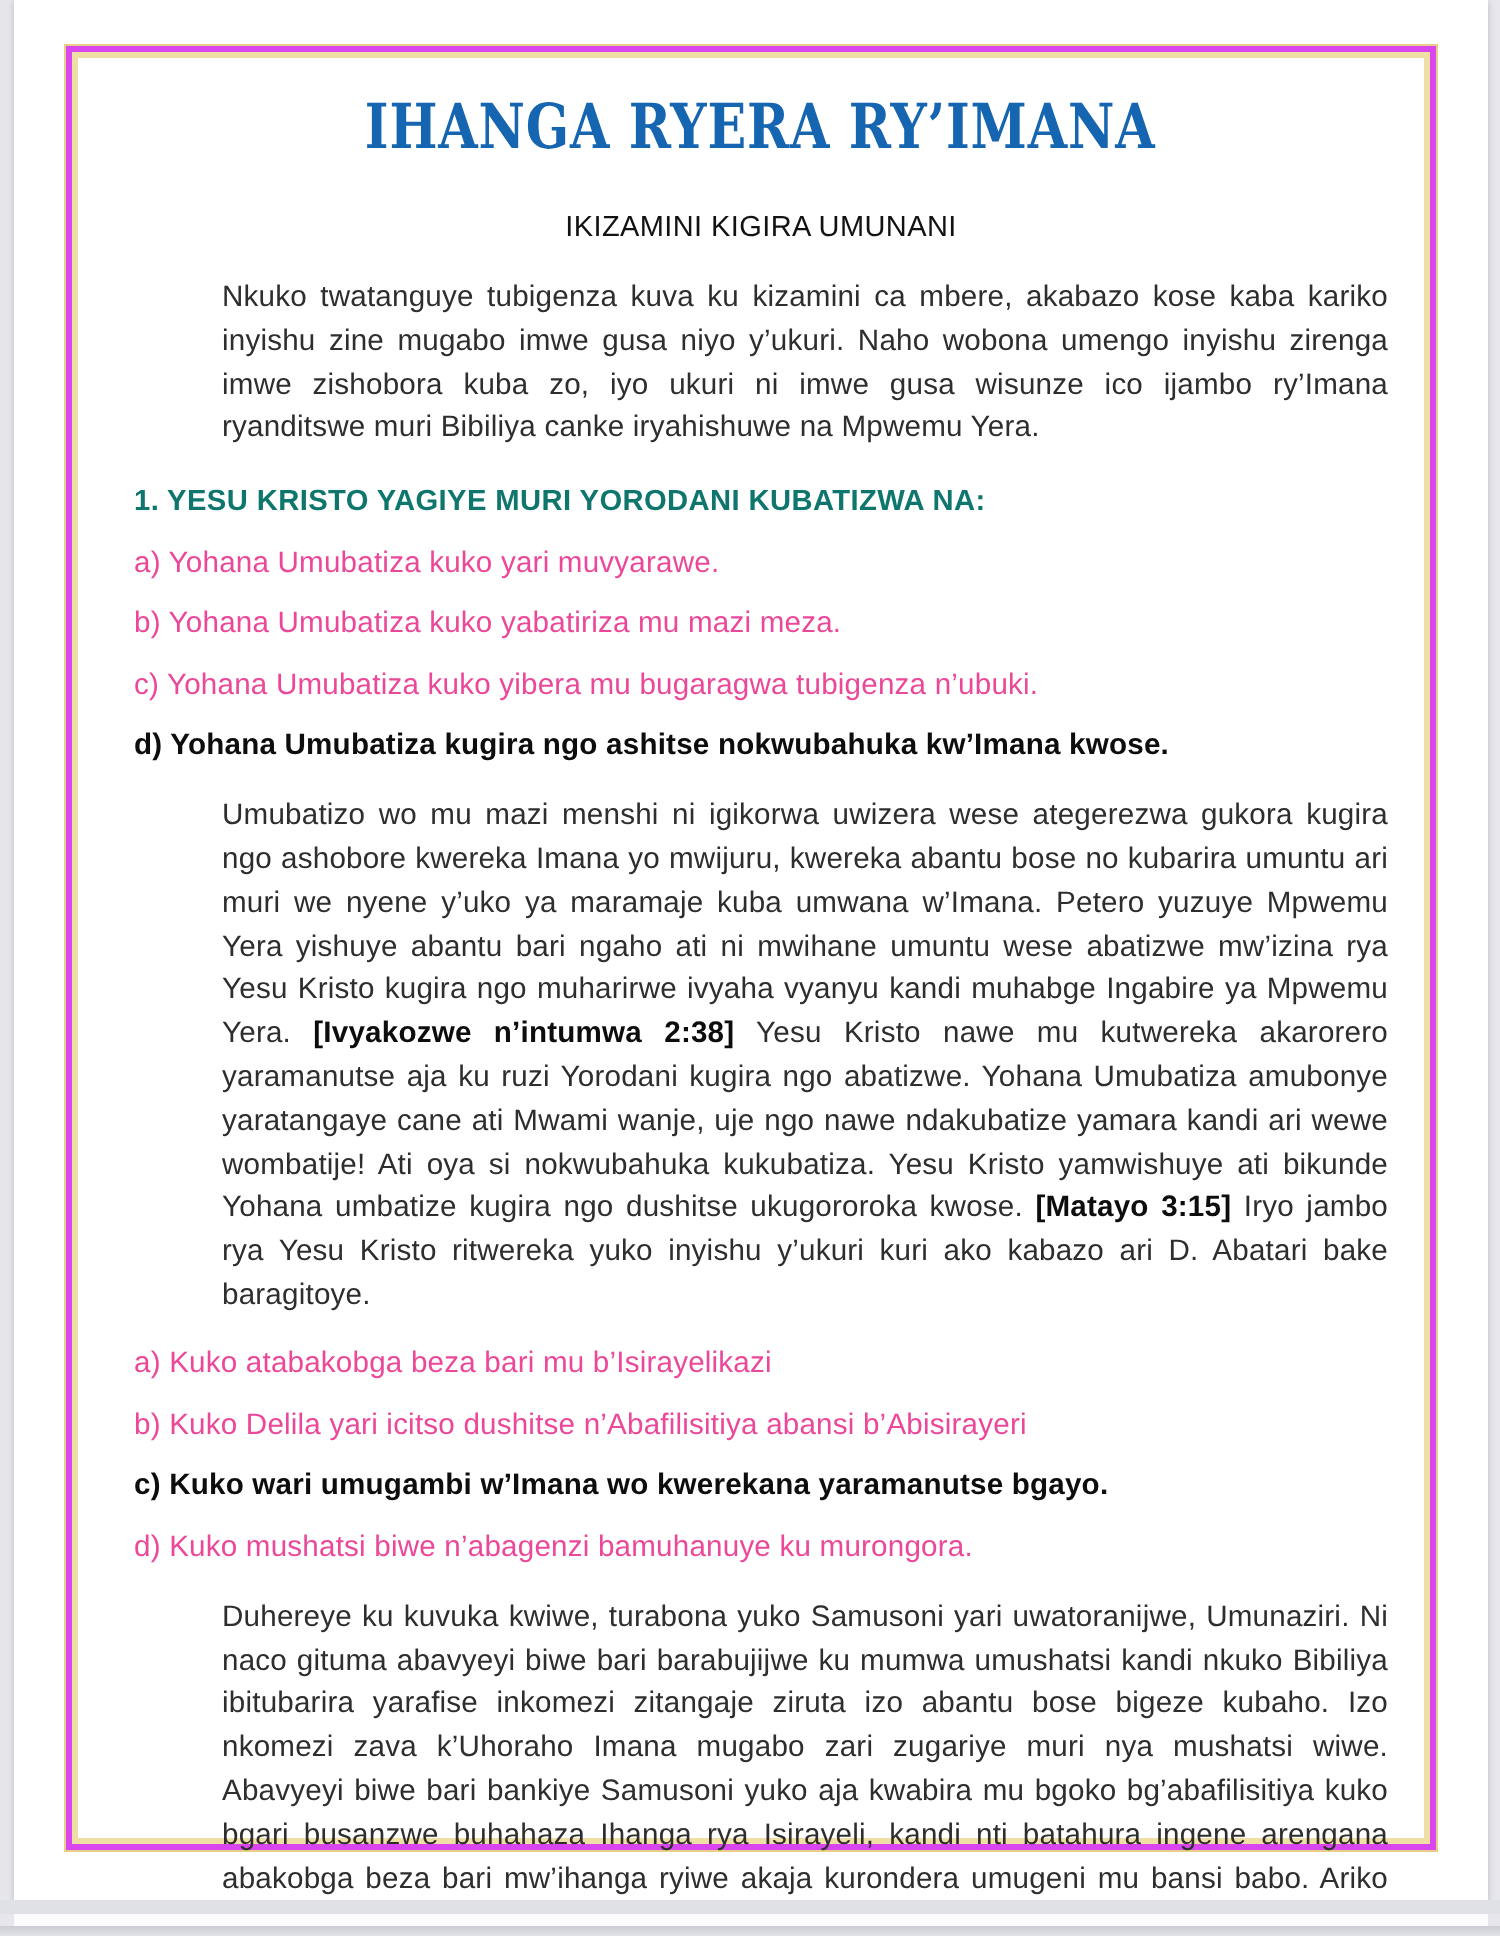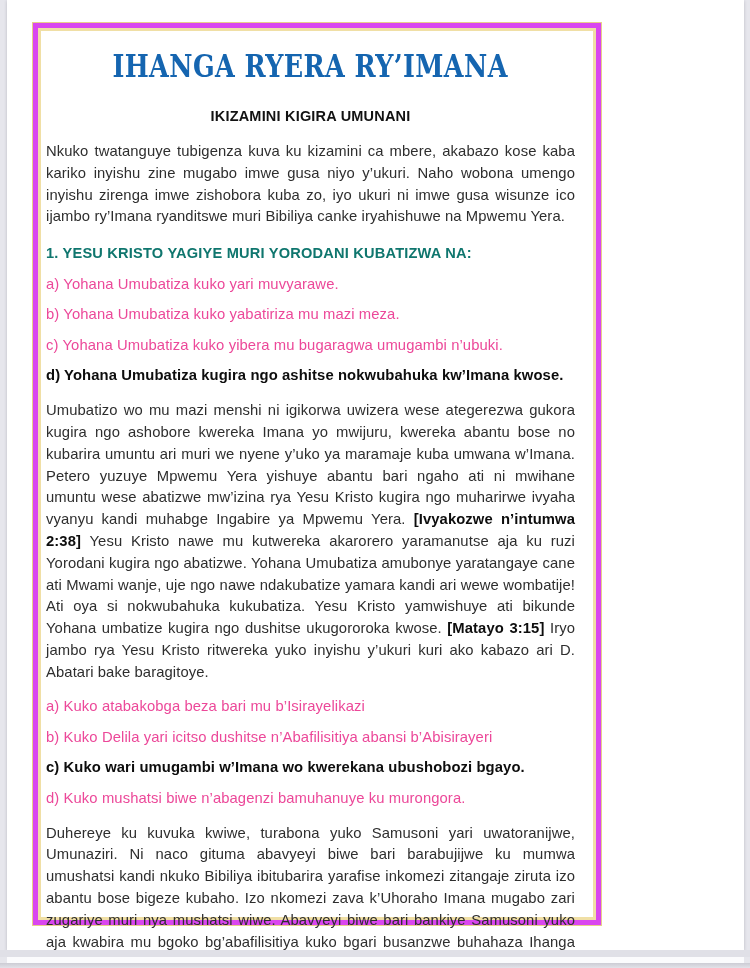--- a/index.html
+++ b/index.html
@@ -15,51 +15,52 @@
     position:absolute; left:7px; top:0; width:737px; height:950px;
     background:#ffffff;
     box-shadow:0 1px 3px rgba(60,60,80,.25);
   }
   .page-gap   { position:absolute; left:0; top:950px; width:750px; height:7px; background:#e0e0e7; }
   .next-page  { position:absolute; left:7px; top:957px; width:737px; height:6px; background:#fbfbfd; }
   .bottom-shade { position:absolute; left:0; top:963px; width:750px; height:5px;
     background:linear-gradient(#ccccd4,#e2e2e9); }
 
   .frame {
-    position:absolute; left:26px; top:23px; width:568px; height:902px;
-    border:5px solid #d946ef;
+    position:absolute; left:26px; top:23px; width:685px; height:902px;
+    border:3px solid #d946ef;
     box-shadow: inset 0 0 0 3px #f0dfa5, 0 0 0 1px #e7cf8a;
-    padding:14px 21px 10px 8px;
+    padding:14px 21px 10px 31px;
   }
   .title-row { text-align:center; margin-top:6px; }
   .title {
     display:inline-block;
     font-family:"DejaVu Serif", serif;
     font-weight:700;
     font-size:31px;
     color:#1565b0;
     transform:scaleX(.82);
     transform-origin:center;
     white-space:nowrap;
     letter-spacing:.5px;
   }
   .subtitle {
     text-align:center;
     font-size:14.5px;
-    font-weight:700;
+    font-weight:400;
     color:#121212;
     letter-spacing:.2px;
     margin-top:24px;
   }
   .body-text {
     font-size:14.8px;
     line-height:21.8px;
     color:#2e2e2e;
     text-align:justify;
     letter-spacing:.1px;
+    margin-left:44px;
   }
   p.para { margin-top:17px; }
   .q-heading {
     margin-top:17px;
     font-size:14.6px;
     font-weight:700;
     color:#0f766e;
     letter-spacing:.2px;
   }
   .option {
@@ -82,28 +83,28 @@
         <span class="title">IHANGA RYERA RY’IMANA</span>
       </div>
 
       <div class="subtitle">IKIZAMINI KIGIRA UMUNANI</div>
 
       <p class="body-text para">Nkuko twatanguye tubigenza kuva ku kizamini ca mbere, akabazo kose kaba kariko inyishu zine mugabo imwe gusa niyo y’ukuri. Naho wobona umengo inyishu zirenga imwe zishobora kuba zo, iyo ukuri ni imwe gusa wisunze ico ijambo ry’Imana ryanditswe muri Bibiliya canke iryahishuwe na Mpwemu Yera.</p>
 
       <div class="q-heading">1. YESU KRISTO YAGIYE MURI YORODANI KUBATIZWA NA:</div>
       <div class="option">a) Yohana Umubatiza kuko yari muvyarawe.</div>
       <div class="option">b) Yohana Umubatiza kuko yabatiriza mu mazi meza.</div>
-      <div class="option">c) Yohana Umubatiza kuko yibera mu bugaragwa umugambi n’ubuki.</div>
+      <div class="option">c) Yohana Umubatiza kuko yibera mu bugaragwa tubigenza n’ubuki.</div>
       <div class="option opt-bold">d) Yohana Umubatiza kugira ngo ashitse nokwubahuka kw’Imana kwose.</div>
 
       <p class="body-text para"><span>Umubatizo wo mu mazi menshi ni igikorwa uwizera wese ategerezwa gukora kugira ngo ashobore kwereka Imana yo mwijuru, kwereka abantu bose no kubarira umuntu ari muri we nyene y’uko ya maramaje kuba umwana w’Imana. Petero yuzuye Mpwemu Yera yishuye abantu bari ngaho ati ni mwihane umuntu wese abatizwe mw’izina rya Yesu Kristo kugira ngo muharirwe ivyaha vyanyu kandi muhabge Ingabire ya Mpwemu Yera. </span><span class="b">[Ivyakozwe n’intumwa 2:38]</span><span> Yesu Kristo nawe mu kutwereka akarorero yaramanutse aja ku ruzi Yorodani kugira ngo abatizwe. Yohana Umubatiza amubonye yaratangaye cane ati Mwami wanje, uje ngo nawe ndakubatize yamara kandi ari wewe wombatije! Ati oya si nokwubahuka kukubatiza. Yesu Kristo yamwishuye ati bikunde Yohana umbatize kugira ngo dushitse ukugororoka kwose. </span><span class="b">[Matayo 3:15]</span><span> Iryo jambo rya Yesu Kristo ritwereka yuko inyishu y’ukuri kuri ako kabazo ari D. Abatari bake baragitoye.</span></p>
 
       <div class="option">a) Kuko atabakobga beza bari mu b’Isirayelikazi</div>
       <div class="option">b) Kuko Delila yari icitso dushitse n’Abafilisitiya abansi b’Abisirayeri</div>
-      <div class="option opt-bold">c) Kuko wari umugambi w’Imana wo kwerekana ubushobozi bgayo.</div>
+      <div class="option opt-bold">c) Kuko wari umugambi w’Imana wo kwerekana yaramanutse bgayo.</div>
       <div class="option">d) Kuko mushatsi biwe n’abagenzi bamuhanuye ku murongora.</div>
 
       <p class="body-text para"><span>Duhereye ku kuvuka kwiwe, turabona yuko Samusoni yari uwatoranijwe, Umunaziri. Ni naco gituma abavyeyi biwe bari barabujijwe ku mumwa umushatsi kandi nkuko Bibiliya ibitubarira yarafise inkomezi zitangaje ziruta izo abantu bose bigeze kubaho. Izo nkomezi zava k’Uhoraho Imana mugabo zari zugariye muri nya mushatsi wiwe. Abavyeyi biwe bari bankiye Samusoni yuko aja kwabira mu bgoko bg’abafilisitiya kuko bgari busanzwe buhahaza Ihanga rya Isirayeli, kandi nti batahura ingene arengana abakobga beza bari mw’ihanga ryiwe akaja kurondera umugeni mu bansi babo. Ariko Bibiliya iratubgira neza yuko wari umugambi w’Uhoraho Imana kuko yarondera inyanduruko ku bafirisitiya. </span><span class="b">[Abacamanza 14:4]</span></p>
 
     </div>
   </div>
 
   <div class="page-gap"></div>
   <div class="next-page"></div>
   <div class="bottom-shade"></div>

